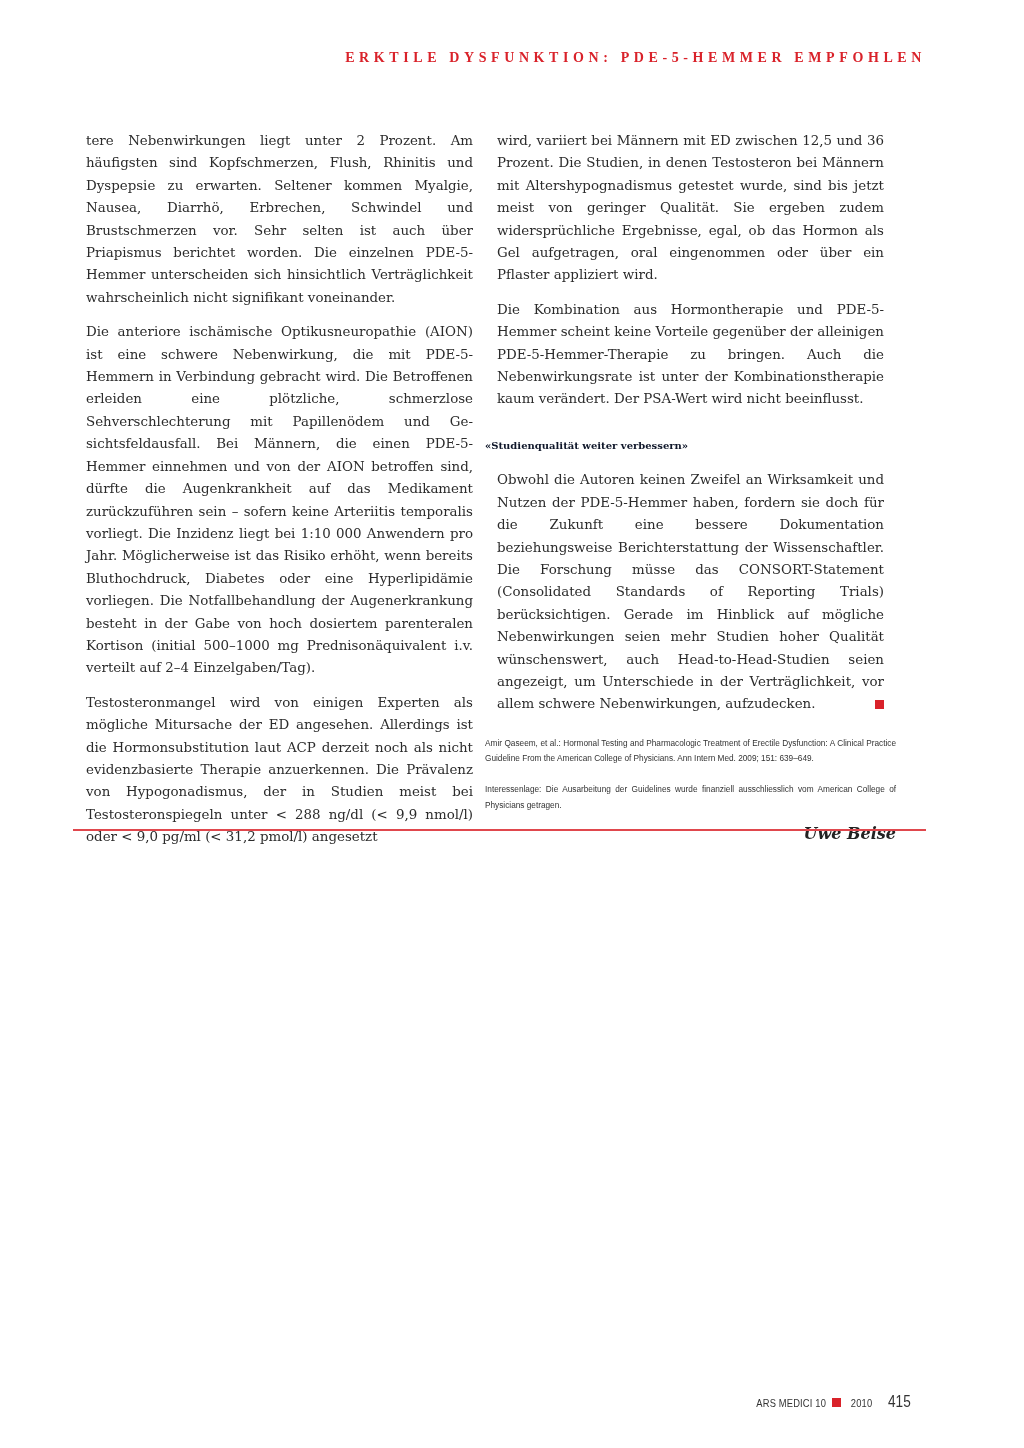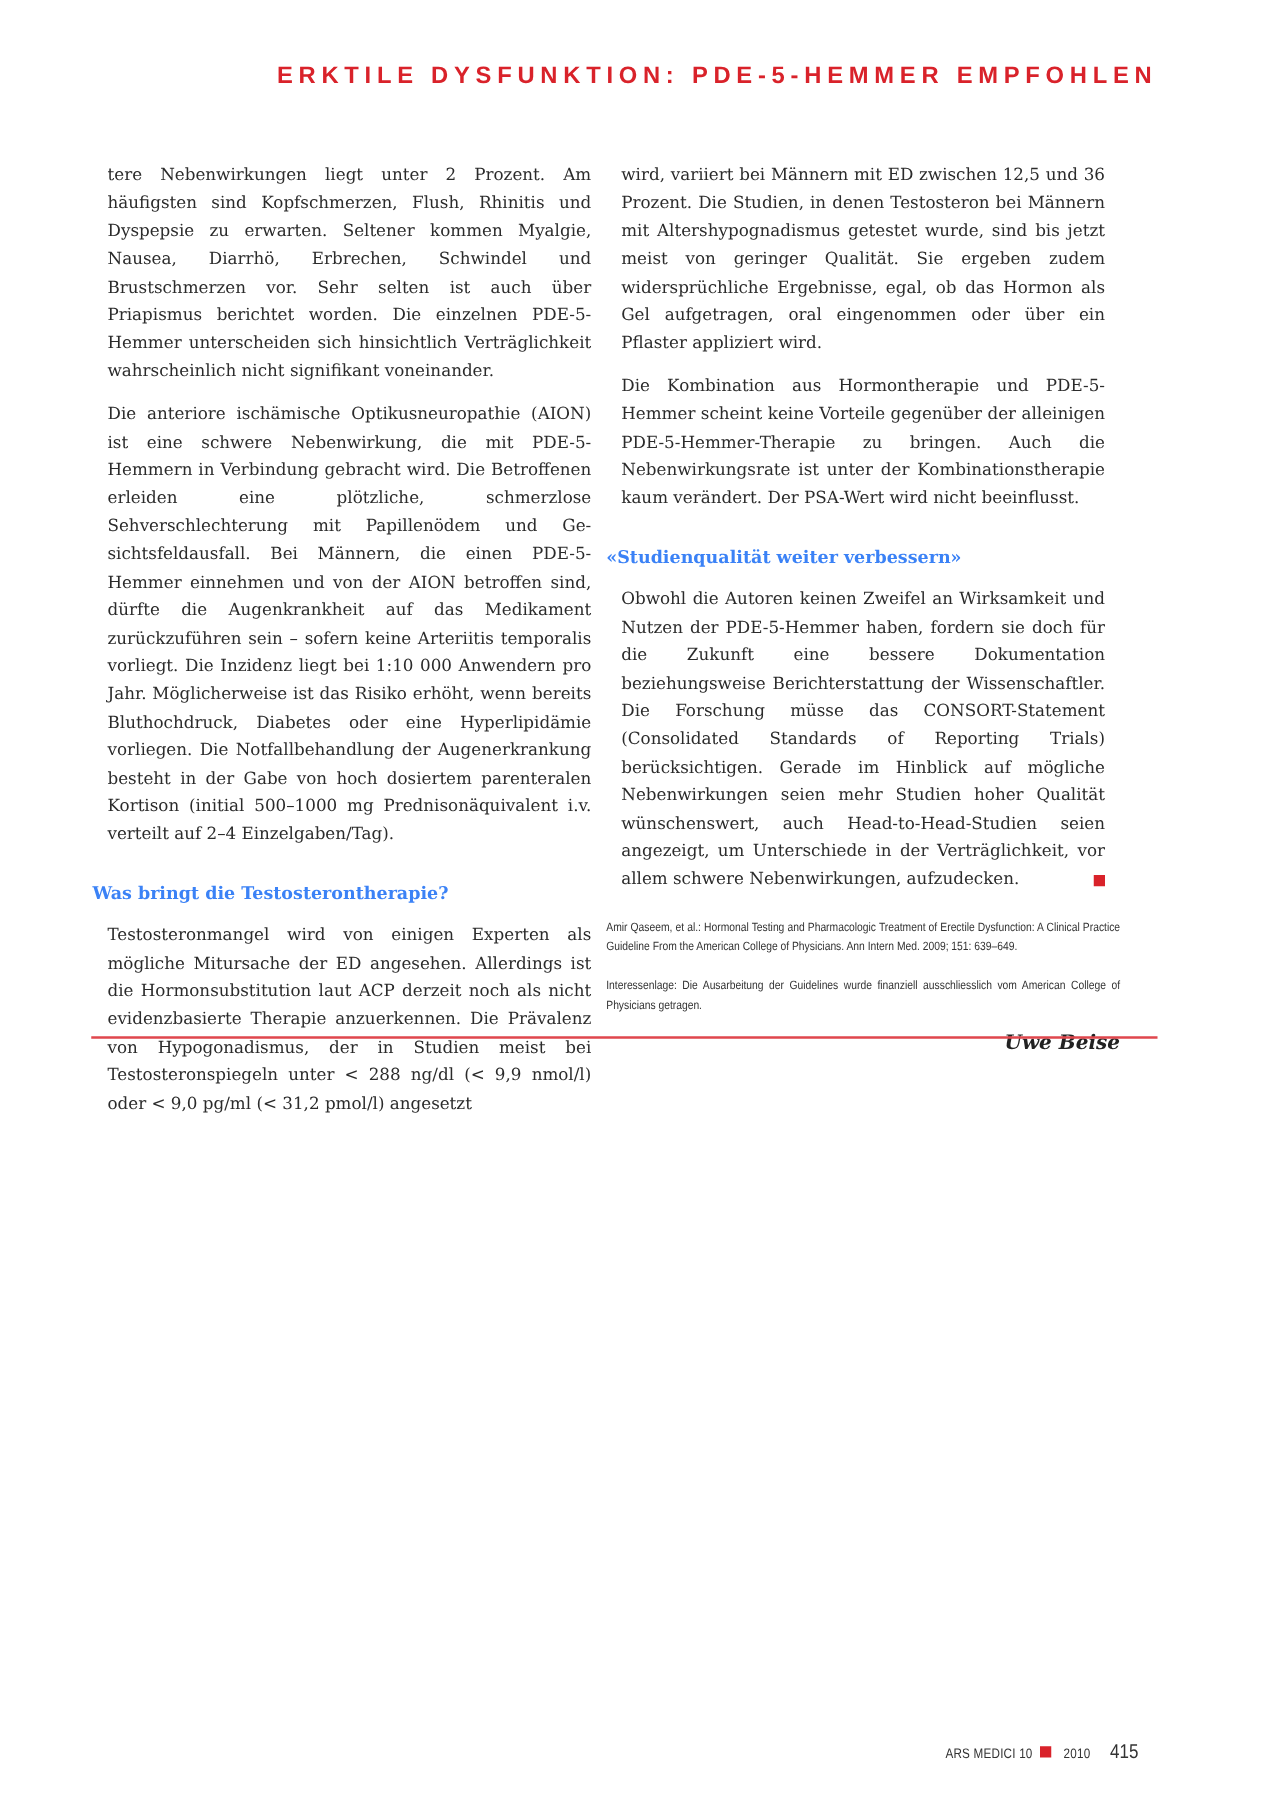--- a/index.html
+++ b/index.html
@@ -1,34 +1,34 @@
 <!DOCTYPE html>
 <html><head>
   <meta charset="utf-8">
   <style>
     html, body { margin: 0; padding: 0; background: #ffffff; }
     body { width: 1024px; height: 1448px; position: relative; overflow: hidden; }
     .page { position: absolute; left: 0; top: 0; width: 1024px; height: 1448px; }
     .header-title {
       position: absolute; right: 98px; top: 50px;
-      font-family: Liberation Sans, sans-serif; font-weight: bold;
-      font-size: 19px; letter-spacing: 4.6px; color: #d9222a;
+      font-family: Liberation Serif, serif; font-weight: bold;
+      font-size: 14px; letter-spacing: 4.6px; color: #d9222a;
       white-space: nowrap;
     }
     .col {
       position: absolute; top: 118px; width: 411px;
       font-family: "DejaVu Serif", serif; font-size: 13.4px;
       line-height: 22.4px; color: #2b2b2b;
     }
     .col.left { left: 74px; }
     .col.right { left: 485px; }
     .col p { margin: 12px; text-align: justify; hyphens: manual; }
     .col h3 {
       margin: 0; font-family: "DejaVu Serif", serif; font-weight: bold;
-      font-size: 14px; line-height: 22.4px; color: #3b82f6;
+      font-size: 10px; line-height: 22.4px; color: #0f172a;
     }
     .gap-head { margin-top: 24px !important; }
     .end-square {
       display: inline-block; width: 9px; height: 9px; background: #d9222a;
       float: right; margin-top: 7px;
     }
     .refs {
       margin-top: 19px;
       font-family: "Liberation Sans", sans-serif; font-size: 9.6px;
       line-height: 15.6px; color: #333; text-align: justify;
@@ -57,21 +57,20 @@
 </head>
 <body>
 
 <div class="page">
 
   <div class="header-title">ERKTILE DYSFUNKTION: PDE-5-HEMMER EMPFOHLEN</div>
 
   <div class="col left">
     <p>tere Nebenwirkungen liegt unter 2 Prozent. Am häufigsten sind Kopfschmerzen, Flush, Rhinitis und Dyspepsie zu erwar­ten. Seltener kommen Myalgie, Nausea, Diarrhö, Erbrechen, Schwindel und Brustschmerzen vor. Sehr selten ist auch über Priapismus berichtet worden. Die einzelnen PDE-5-Hemmer unterscheiden sich hinsichtlich Verträglichkeit wahrscheinlich nicht signifikant voneinander.</p>
     <p>Die anteriore ischämische Optikusneuropathie (AION) ist eine schwere Nebenwirkung, die mit PDE-5-Hemmern in Verbin­dung gebracht wird. Die Betroffenen erleiden eine plötzliche, schmerzlose Sehverschlechterung mit Papillenödem und Ge­sichtsfeldausfall. Bei Männern, die einen PDE-5-Hemmer ein­nehmen und von der AION betroffen sind, dürfte die Augen­krankheit auf das Medikament zurückzuführen sein – sofern keine Arteriitis temporalis vorliegt. Die Inzidenz liegt bei 1:10 000 Anwendern pro Jahr. Möglicherweise ist das Risiko er­höht, wenn bereits Bluthochdruck, Diabetes oder eine Hyper­lipidämie vorliegen. Die Notfallbehandlung der Augenerkran­kung besteht in der Gabe von hoch dosiertem parenteralen Kortison (initial 500–1000 mg Prednisonäquivalent i.v. verteilt auf 2–4 Einzelgaben/Tag).</p>
-    <h3 class="gap-head">Was bringt die Testosterontherapie?</h3>
     <p>Testosteronmangel wird von einigen Experten als mögliche Mitursache der ED angesehen. Allerdings ist die Hormonsub­stitution laut ACP derzeit noch als nicht evidenzbasierte Therapie anzuerkennen. Die Prävalenz von Hypogonadismus, der in Studien meist bei Testosteronspiegeln unter  &lt; 288 ng/dl (&lt; 9,9 nmol/l) oder  &lt; 9,0 pg/ml (&lt; 31,2 pmol/l) angesetzt</p>
   </div>
 
   <div class="col right">
     <p>wird, variiert bei Männern mit ED zwischen 12,5 und 36 Pro­zent. Die Studien, in denen Testosteron bei Männern mit Altershypognadismus getestet wurde, sind bis jetzt meist von geringer Qualität. Sie ergeben zudem widersprüchliche Ergeb­nisse, egal, ob das Hormon als Gel aufgetragen, oral einge­nommen oder über ein Pflaster appliziert wird.</p>
     <p>Die Kombination aus Hormontherapie und PDE-5-Hemmer scheint keine Vorteile gegenüber der alleinigen PDE-5-Hemmer-Therapie zu bringen. Auch die Nebenwirkungsrate ist unter der Kombinationstherapie kaum verändert. Der PSA-Wert wird nicht beeinflusst.</p>
     <h3 class="gap-head">«Studienqualität weiter verbessern»</h3>
     <p><span>Obwohl die Autoren keinen Zweifel an Wirksamkeit und Nut­zen der PDE-5-Hemmer haben, fordern sie doch für die Zu­kunft eine bessere Dokumentation beziehungsweise Bericht­erstattung der Wissenschaftler. Die Forschung müsse das CONSORT-Statement (Consolidated Standards of Reporting Tri­als) berücksichtigen. Gerade im Hinblick auf mögliche Nebenwirkungen seien mehr Studien hoher Qualität wün­schenswert, auch Head-to-Head-Studien seien angezeigt, um Unterschiede in der Verträglichkeit, vor allem schwere Neben­wirkungen, aufzudecken.</span><span class="end-square"></span></p>
     <div class="refs">
       <p>Amir Qaseem, et al.: Hormonal Testing and Pharmacologic Treatment of Erectile Dysfunction: A Clinical Practice Guideline From the American College of Physicians. Ann Intern Med. 2009; 151: 639–649.</p>

